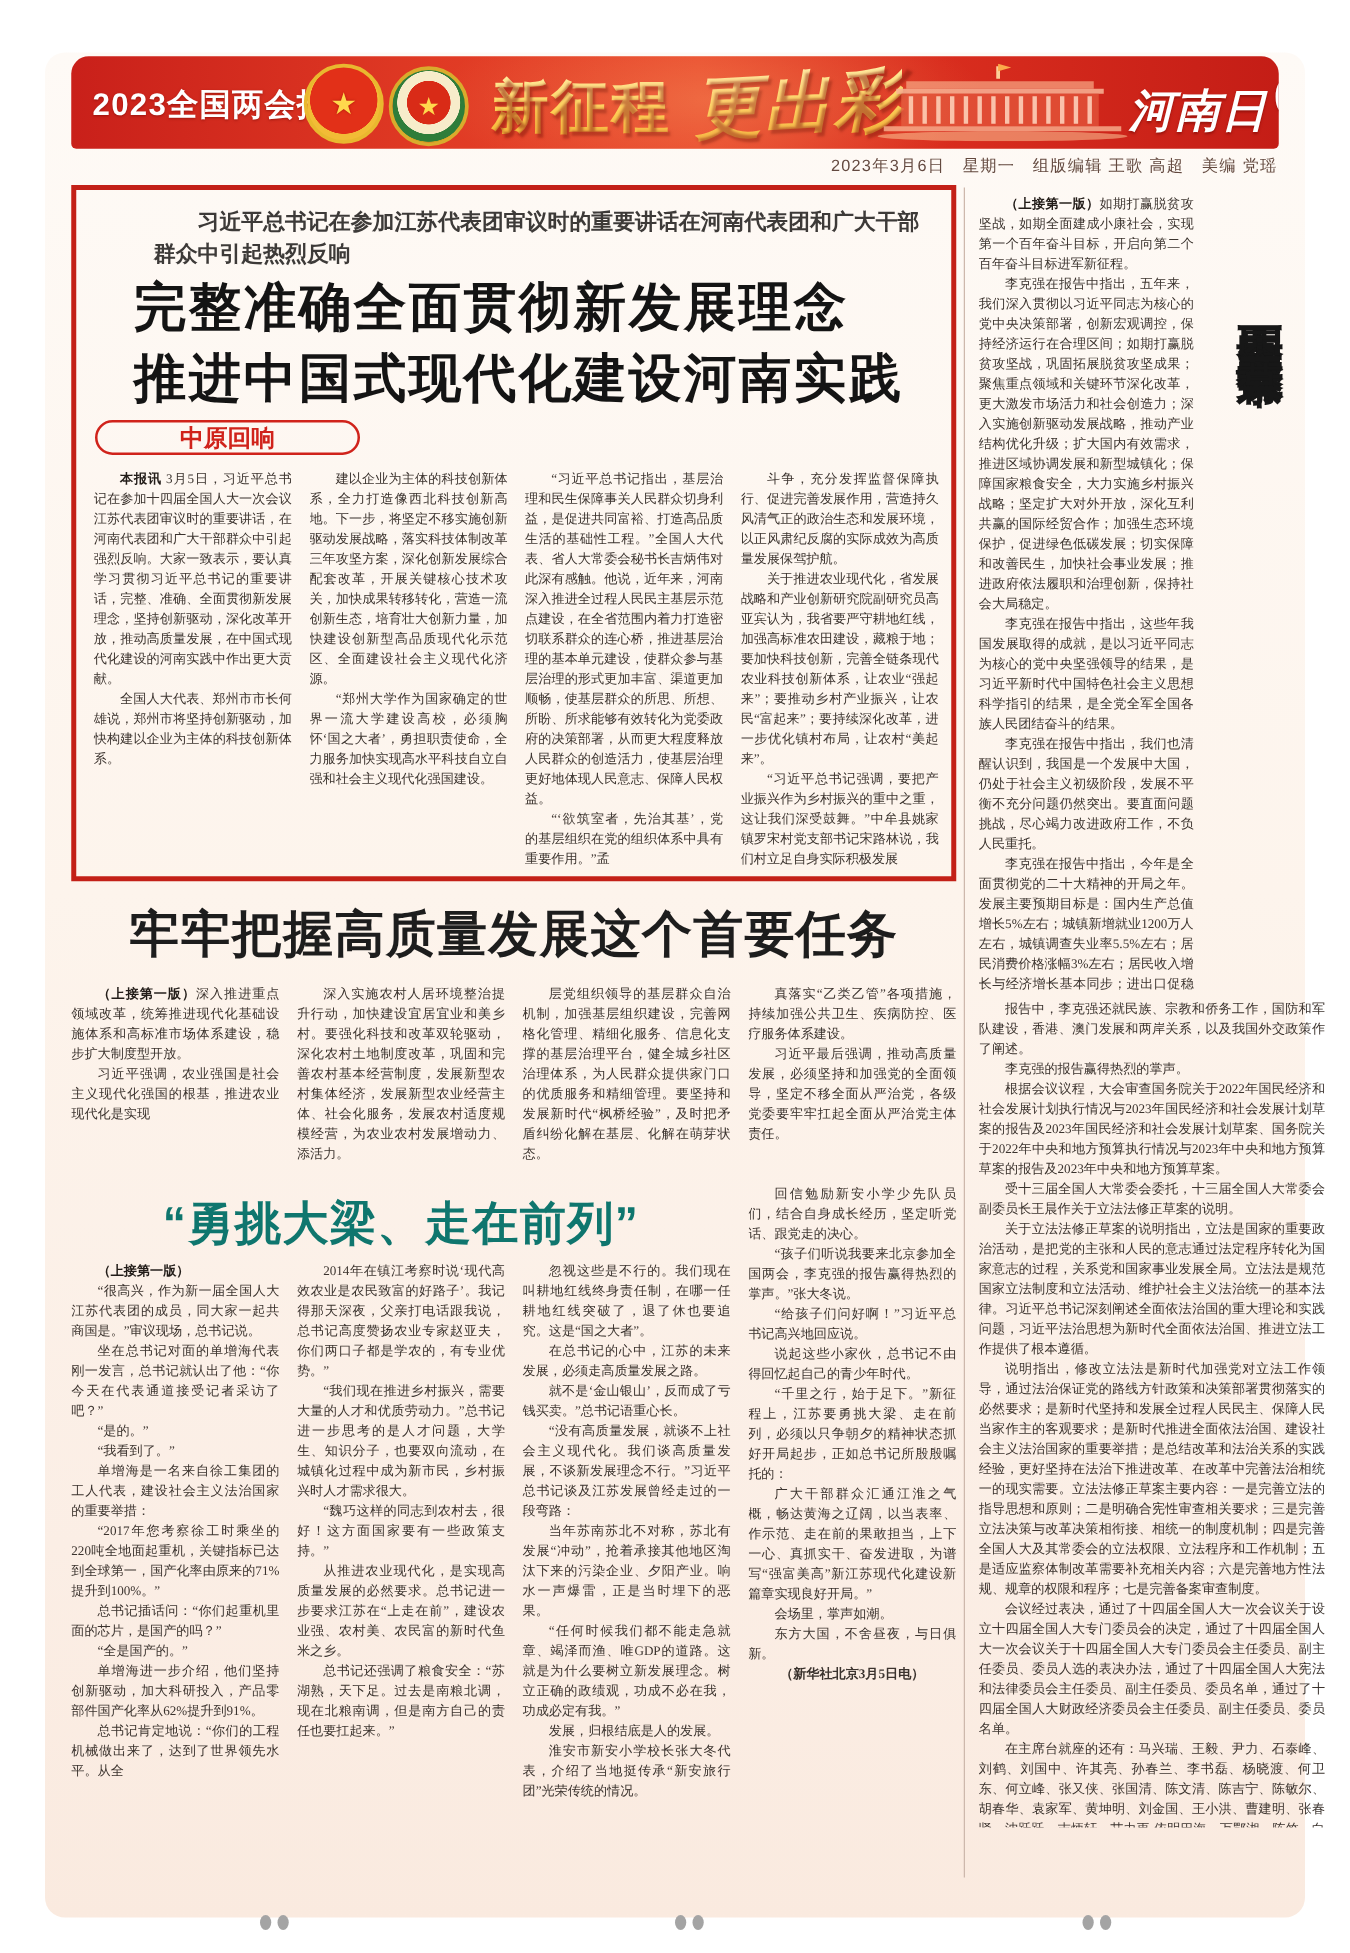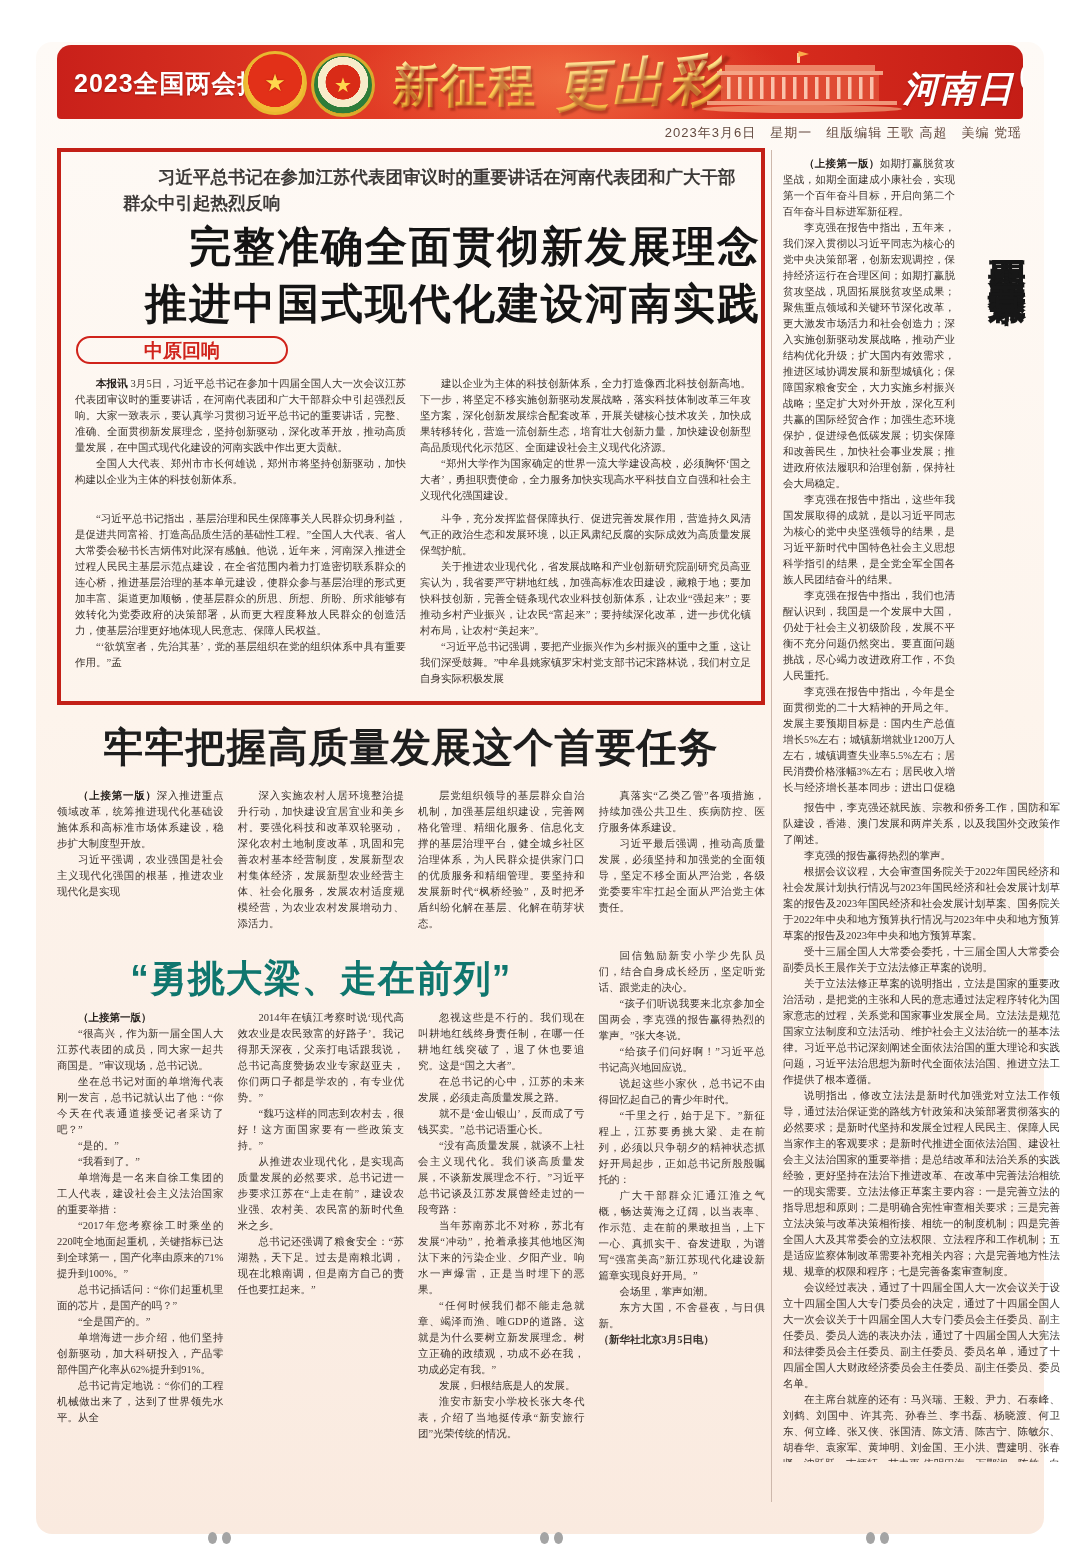--- a/index.html
+++ b/index.html
@@ -31,35 +31,35 @@
   .hall{position:absolute;left:640px;top:6px;opacity:.95;}
   .papername{position:absolute;left:846px;top:20px;color:#fff;font-size:36px;font-style:italic;font-weight:700;
           font-family:"Liberation Serif","DejaVu Serif",serif;text-shadow:0 1px 2px rgba(120,10,5,.6);letter-spacing:1px;}
   .pagenum{position:absolute;left:962px;top:12px;color:#fff;font-size:38px;font-weight:400;
           font-family:"Liberation Sans","DejaVu Sans",sans-serif;text-shadow:0 1px 2px rgba(120,10,5,.6);}
   .dateline{position:absolute;right:58px;top:124px;font-size:13px;color:#63493f;
           font-family:"Liberation Sans","DejaVu Sans",sans-serif;letter-spacing:1px;}
   
   .leadbox{position:absolute;left:57px;top:148px;width:708px;height:557px;border:4px solid #c32017;box-sizing:border-box;padding-left:46px;}
   .kicker{margin:12px 16px 0 16px;font-size:17.5px;line-height:26px;color:#3d3a38;text-indent:2em;font-weight:600;}
-  .lead-h{margin-top:6px;text-align:right;font-size:42px;line-height:51px;font-weight:900;color:#141414;letter-spacing:2px;
+  .lead-h{margin-top:6px;text-align:left;font-size:42px;line-height:51px;font-weight:900;color:#141414;letter-spacing:2px;
           font-family:"Liberation Serif","DejaVu Serif",serif;}
   .labelpill{position:absolute;left:15px;top:184px;width:212px;height:28px;border:2px solid #d0231b;border-radius:17px;
           display:flex;align-items:center;padding:0 10px;box-sizing:border-box;color:#d0231b;
           font-family:"Liberation Sans","DejaVu Sans",sans-serif;font-weight:700;font-size:19px;flex-direction:column;}
   .labelpill .dash{width:12px;height:2px;background:#d0231b;margin-right:6px;}
   .labelpill .line{flex:1;height:2px;background:#d0231b;margin:0 8px 0 10px;}
   .labelpill .dot{width:10px;height:10px;border-radius:50%;background:#d0231b;}
   .leadcols{position:absolute;left:14px;top:224px;width:676px;height:318px;display:grid;
-          grid-template-columns:repeat(2,1fr);column-gap:14px;}
+          grid-template-columns:repeat(4,1fr);column-gap:14px;}
   
   .body{font-size:10.5px;line-height:16px;color:#3b332e;overflow:hidden;}
   .body p{margin:0;text-indent:2em;text-align:justify;}
   .body p b{color:#221c18;}
-  .body p.credit{font-weight:700;text-align:left;text-indent:0;}
+  .body p.credit{font-weight:700;text-align:center;text-indent:0;}
   
   .vdivider{position:absolute;left:771px;top:150px;width:1px;height:1352px;background:#cdb8ac;}
   .r-narrow{position:absolute;left:783px;top:156px;width:172px;height:636px;}
   .v-headline{position:absolute;left:956px;top:230px;width:100px;height:566px;
           writing-mode:vertical-rl;font-size:38px;line-height:98px;font-weight:900;color:#171717;
           font-family:"Liberation Sans","DejaVu Sans",sans-serif;letter-spacing:2px;text-align:justify;}
   .r-wide{position:absolute;left:783px;top:800px;width:277px;height:662px;}
   
   .s2-h{position:absolute;left:57px;top:720px;width:708px;text-align:center;font-size:40px;font-weight:900;color:#1d1d1d;
           font-family:"Liberation Sans","DejaVu Sans",sans-serif;letter-spacing:1px;}
@@ -208,20 +208,21 @@
         <p>“我看到了。”</p>
         <p>单增海是一名来自徐工集团的工人代表，建设社会主义法治国家的重要举措：</p>
         <p>“2017年您考察徐工时乘坐的220吨全地面起重机，关键指标已达到全球第一，国产化率由原来的71%提升到100%。”</p>
         <p>总书记插话问：“你们起重机里面的芯片，是国产的吗？”</p>
         <p>“全是国产的。”</p>
         <p>单增海进一步介绍，他们坚持创新驱动，加大科研投入，产品零部件国产化率从62%提升到91%。</p>
         <p>总书记肯定地说：“你们的工程机械做出来了，达到了世界领先水平。从全</p>
       </div>
     <div class="body s3-col">
         <p>2014年在镇江考察时说‘现代高效农业是农民致富的好路子’。我记得那天深夜，父亲打电话跟我说，总书记高度赞扬农业专家赵亚夫，你们两口子都是学农的，有专业优势。”</p>
+        <p>“我们现在推进乡村振兴，需要大量的人才和优质劳动力。”总书记进一步思考的是人才问题，大学生、知识分子，也要双向流动，在城镇化过程中成为新市民，乡村振兴时人才需求很大。</p>
         <p>“魏巧这样的同志到农村去，很好！这方面国家要有一些政策支持。”</p>
         <p>从推进农业现代化，是实现高质量发展的必然要求。总书记进一步要求江苏在“上走在前”，建设农业强、农村美、农民富的新时代鱼米之乡。</p>
         <p>总书记还强调了粮食安全：“苏湖熟，天下足。过去是南粮北调，现在北粮南调，但是南方自己的责任也要扛起来。”</p>
       </div>
     <div class="body s3-col">
         <p>忽视这些是不行的。我们现在叫耕地红线终身责任制，在哪一任耕地红线突破了，退了休也要追究。这是“国之大者”。</p>
         <p>在总书记的心中，江苏的未来发展，必须走高质量发展之路。</p>
         <p>就不是‘金山银山’，反而成了亏钱买卖。”总书记语重心长。</p>
         <p>“没有高质量发展，就谈不上社会主义现代化。我们谈高质量发展，不谈新发展理念不行。”习近平总书记谈及江苏发展曾经走过的一段弯路：</p>
         <p>当年苏南苏北不对称，苏北有发展“冲动”，抢着承接其他地区淘汰下来的污染企业、夕阳产业。响水一声爆雷，正是当时埋下的恶果。</p>

